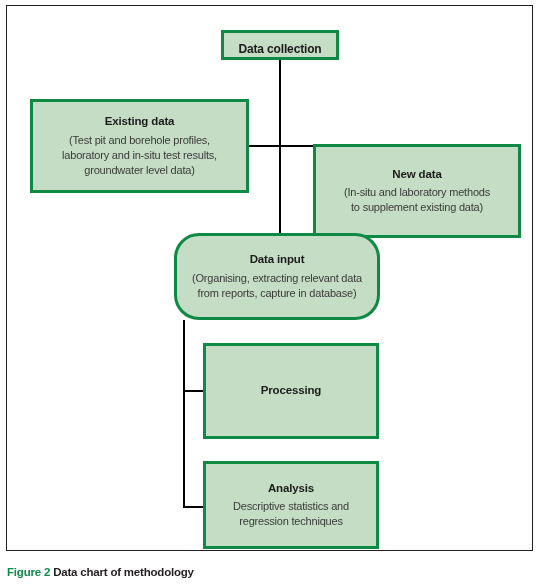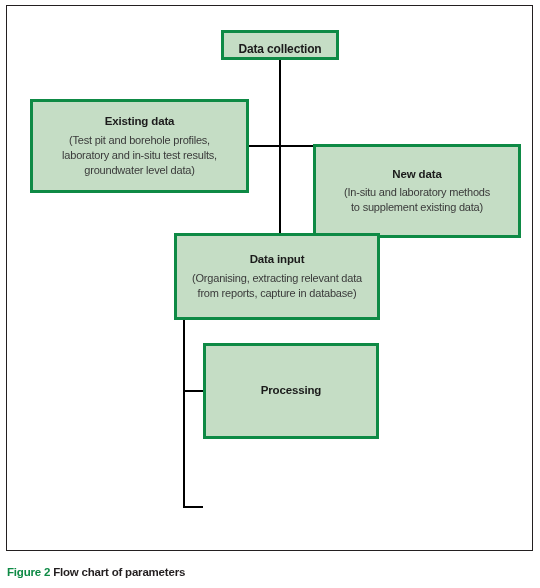--- a/index.html
+++ b/index.html
@@ -64,21 +64,21 @@
   }
   .box.titleonly .title {
     font-size: 12px;
     margin-top: 8px;
   }
 
   
   #box-data-collection { left: 214px; top: 24px;  width: 118px; height: 30px; }
   #box-existing-data   { left: 23px;  top: 93px;  width: 219px; height: 94px; }
   #box-new-data        { left: 306px; top: 93px;  width: 208px; height: 94px; margin-top: 45px; }
-  #box-data-input      { left: 167px; top: 227px; width: 206px; height: 87px; }
+  #box-data-input      { left: 167px; top: 227px; width: 206px; height: 87px; border-radius: 25px; }
   #box-processing      { left: 196px; top: 337px; width: 176px; height: 96px; }
   #box-analysis        { left: 196px; top: 455px; width: 176px; height: 88px; }
 
   
   #conn-trunk-top      { left: 272px; top: 54px;  width: 2px;  height: 173px; }
   #conn-horizontal-top { left: 242px; top: 139px; width: 64px; height: 2px;  }
   #conn-trunk-bottom   { left: 176px; top: 314px; width: 2px;  height: 188px; }
   #conn-to-processing  { left: 176px; top: 384px; width: 20px; height: 2px;  }
   #conn-to-analysis    { left: 176px; top: 500px; width: 20px; height: 2px;  }
 
@@ -127,21 +127,26 @@
     <div class="box" id="box-data-input">
       <div class="title">Data input</div>
       <div class="body">(Organising, extracting relevant data
 from reports, capture in database)</div>
     </div>
 
     <div class="box" id="box-processing">
       <div class="title">Processing</div>
     </div>
 
+    <div class="box" id="box-analysis">
+      <div class="title">Analysis</div>
+      <div class="body">Descriptive statistics and
+regression techniques</div>
+    </div>
 
   </div>
 
   <div id="caption">
     <span class="figlabel">Figure 2</span>
-    <span class="figtext">Flow chart of parameters</span>
+    <span class="figtext">Data chart of methodology</span>
   </div>
 
 </div>
 
 </body></html>

